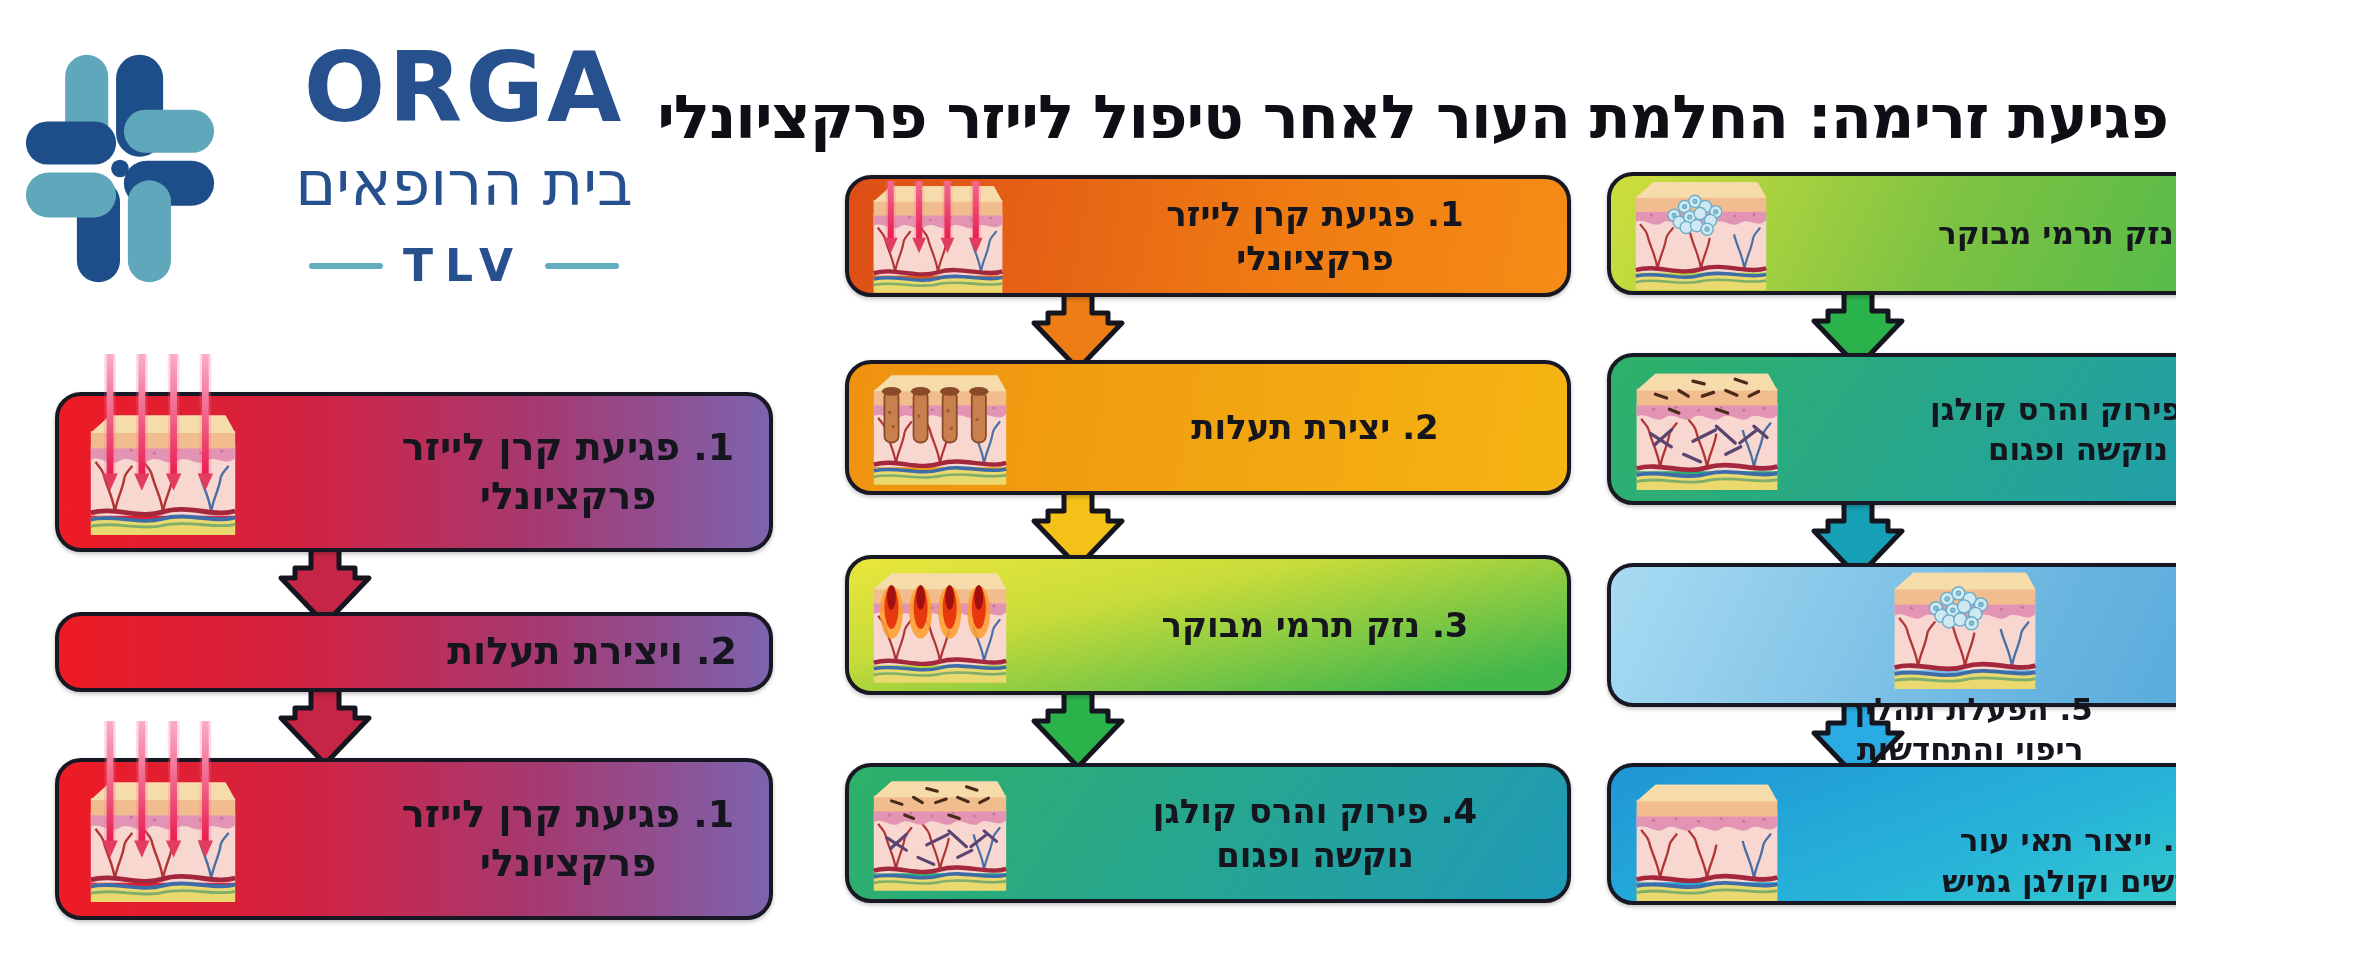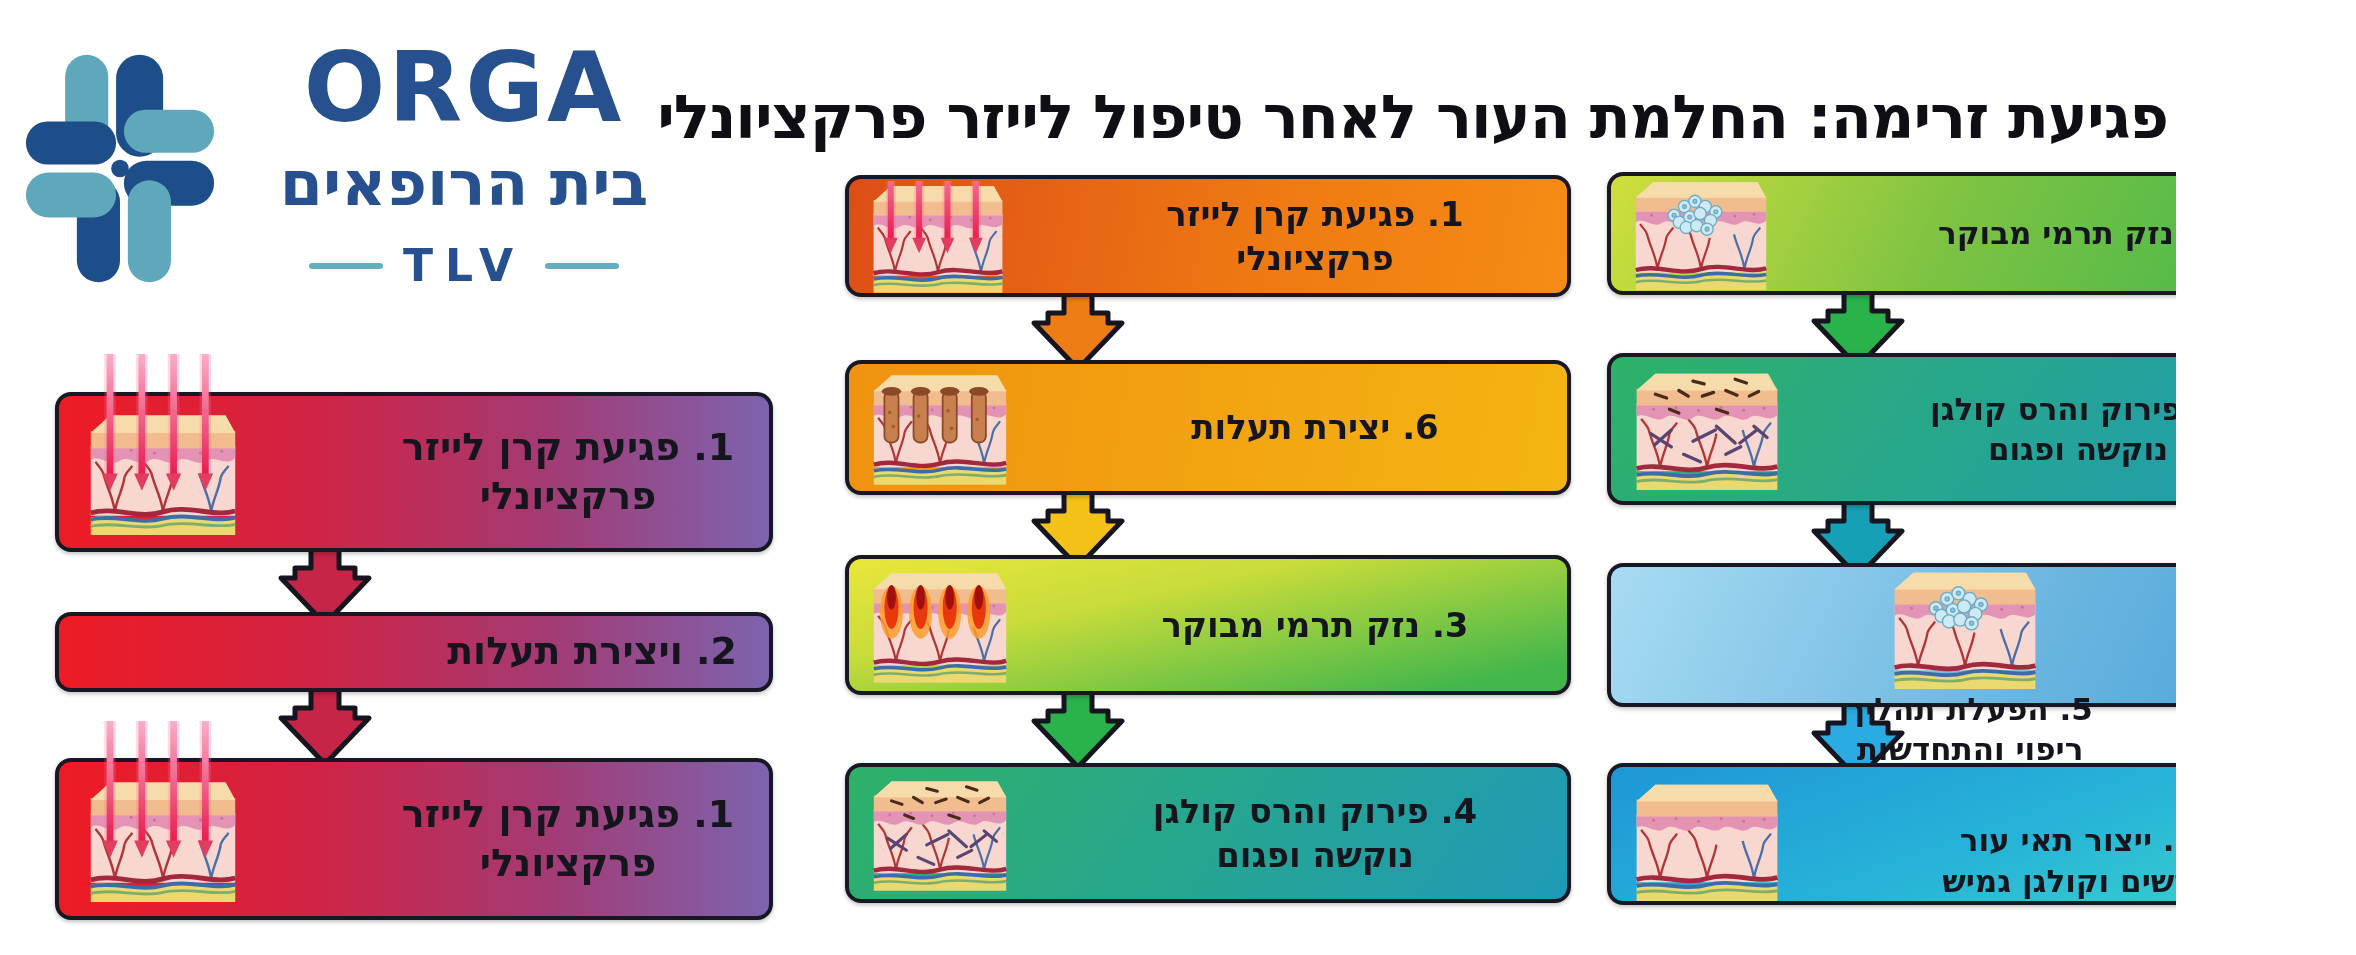--- a/index.html
+++ b/index.html
@@ -3,29 +3,29 @@
 <meta charset="utf-8">
 <style>
   html,body{margin:0;padding:0;background:#ffffff;}
   #stage{position:relative;width:2176px;height:955px;background:#ffffff;overflow:hidden;
          font-family:"DejaVu Sans","Liberation Sans",sans-serif;}
   
   #logo-mark{position:absolute;left:22px;top:28px;}
   #brand{position:absolute;left:268px;top:40px;width:392px;text-align:center;
          font-size:96px;font-weight:700;color:#26518e;letter-spacing:3px;line-height:1;}
   #brand-sub{position:absolute;left:268px;top:150px;width:392px;text-align:center;direction:rtl;
-         font-size:62px;font-weight:700;color:#26518e;line-height:1.1;}
+         font-size:62px;font-weight:400;color:#26518e;line-height:1.1;}
   #brand-tag-row{position:absolute;left:268px;top:244px;width:392px;display:flex;align-items:center;justify-content:center;gap:20px;}
   .tag-dash{width:74px;height:6px;background:#62aebf;border-radius:3px;}
   #brand-tag{font-size:44px;font-weight:700;color:#26518e;letter-spacing:12px;line-height:1;}
   
   #page-title{position:absolute;top:82px;right:8px;direction:rtl;white-space:nowrap;
         font-size:60px;font-weight:800;color:#0e0e14;letter-spacing:-1px;}
   
-  .bx{position:absolute;border:4px solid #181824;border-radius:16px;display:flex;align-items:center;
+  .bx{position:absolute;border:4px solid #181824;border-radius:26px;display:flex;align-items:center;
       box-sizing:border-box;box-shadow:0 2px 4px rgba(0,0,0,.25);z-index:3;}
   .g-left{background:linear-gradient(90deg,#ee1b24 0%,#d12343 35%,#a43a72 68%,#7d63ae 100%);}
   .g-or  {background:linear-gradient(100deg,#dd4e17 0%,#ef7b12 60%,#f68c15 100%);}
   .g-am  {background:linear-gradient(100deg,#ef9210 0%,#f5b512 100%);}
   .g-yg  {background:linear-gradient(168deg,#e9e63c 0%,#c8dc3a 35%,#43b74b 90%);}
   .g-gt  {background:linear-gradient(125deg,#2eb168 0%,#1f9ab8 100%);}
   .g-yg2 {background:linear-gradient(115deg,#cfdf3c 0%,#7fc342 45%,#3db64d 100%);}
   .g-sky {background:linear-gradient(115deg,#a8dbf2 0%,#68b4e0 60%,#4aa3d8 100%);}
   .g-cy  {background:linear-gradient(160deg,#1f96d6 0%,#27b4d8 55%,#3bd3cb 100%);}
   .ic{flex:0 0 auto;display:flex;align-items:center;}
@@ -250,21 +250,21 @@
   </svg>
 
   <div class="bx g-am" style="left:845px;top:360px;width:726px;height:135px;">
     <div class="ic ic-m">
       <svg width="150" height="115" viewBox="0 0 170 130">
           <use href="#g-skin"></use>
           <use href="#g-channels"></use>
         </svg>
     </div>
     <div class="tx tx-m">
-      <span>6. יצירת תעלות</span>
+      <span>2. יצירת תעלות</span>
     </div>
   </div>
 
   <svg class="arrow" style="left:1028px;top:481px;" width="100" height="90" viewBox="0 0 100 90">
     <use href="#g-arrow" fill="#f3c118"></use>
   </svg>
 
   <div class="bx g-yg" style="left:845px;top:555px;width:726px;height:140px;">
     <div class="ic ic-m">
       <svg width="150" height="115" viewBox="0 0 170 130">

